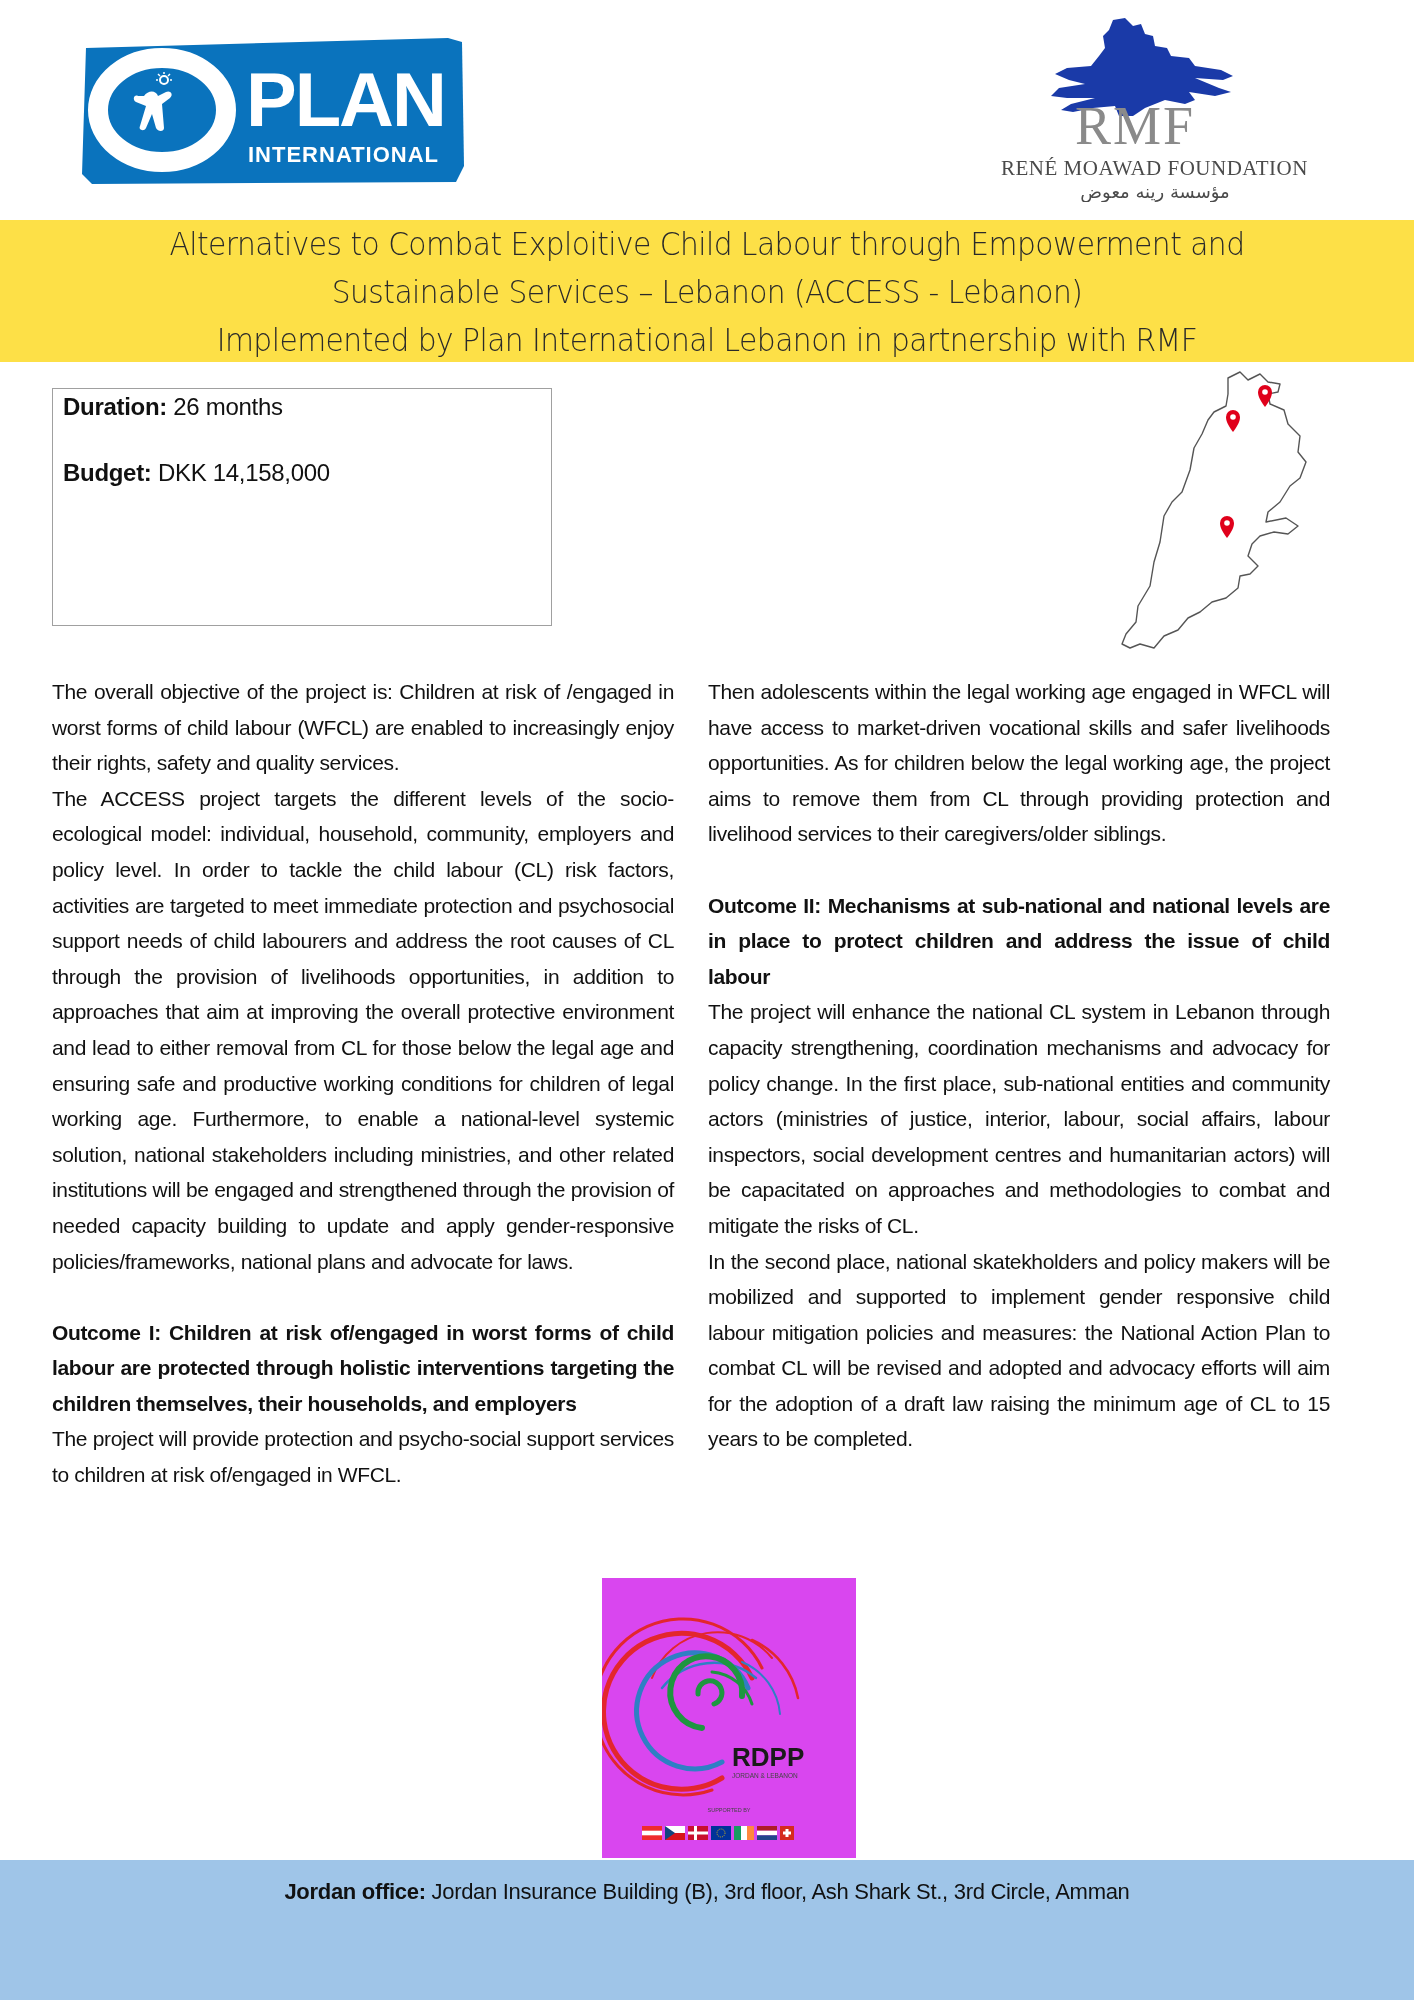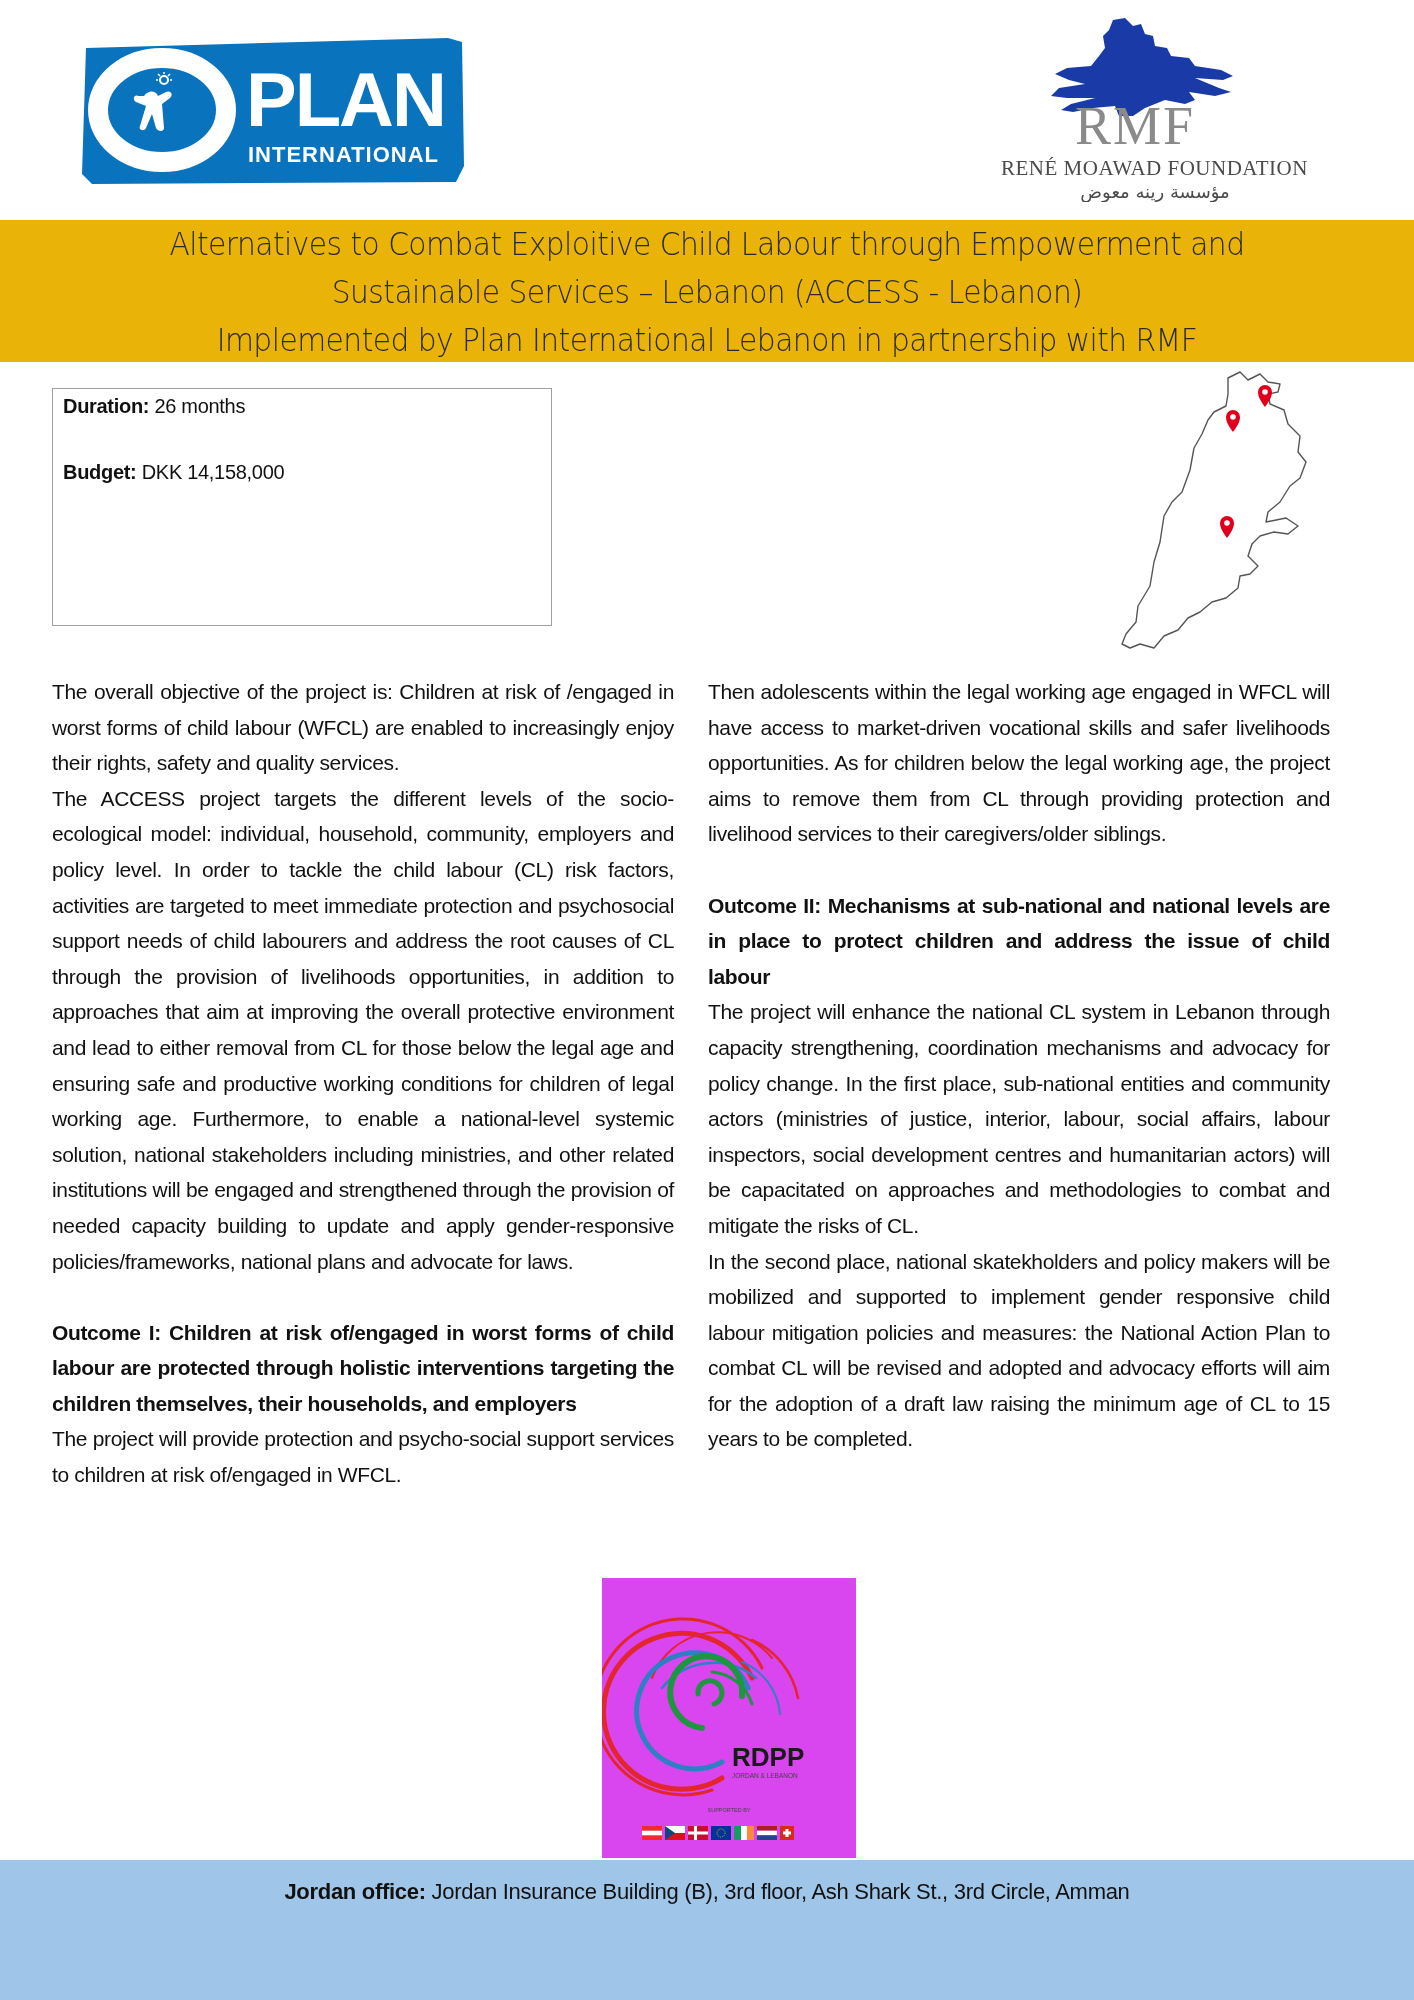--- a/index.html
+++ b/index.html
@@ -10,36 +10,36 @@
   }
   .abs { position: absolute; }
 
   
   #plan-logo { left: 78px; top: 36px; width: 390px; height: 150px; }
   
   #rmf-logo { left: 995px; top: 12px; width: 320px; height: 190px; }
 
   
   #title-band {
-    left: 0; top: 220px; width: 1414px; height: 142px; background: #eab308;
+    left: 0; top: 220px; width: 1414px; height: 142px; background: #fde047;
     text-align: center; color: #222222;
   }
   #title-band .tline {
     font-family: "DejaVu Sans", sans-serif; font-weight: 200;
     font-size: 32px; line-height: 48px; letter-spacing: -0.6px;
     transform: scaleX(0.93); transform-origin: center;
     color: #2a2a2a;
   }
   #title-band .tline:first-child { margin-top: 0px; }
 
   
   #info-box {
     left: 52px; top: 388px; width: 500px; height: 238px;
     border: 1.5px solid #a0a0a0; box-sizing: border-box;
-    padding: 0 10px; font-size: 20px; line-height: 35px; color: #111;
+    padding: 0 10px; font-size: 24px; line-height: 35px; color: #111;
     font-family: "Liberation Sans", sans-serif;
     letter-spacing: -0.3px;
   }
   #info-box p { margin: 0; }
   #info-box .gap { height: 31px; }
   #info-box b { font-weight: bold; }
 
   
   #map { left: 1110px; top: 366px; width: 240px; height: 290px; }
 

